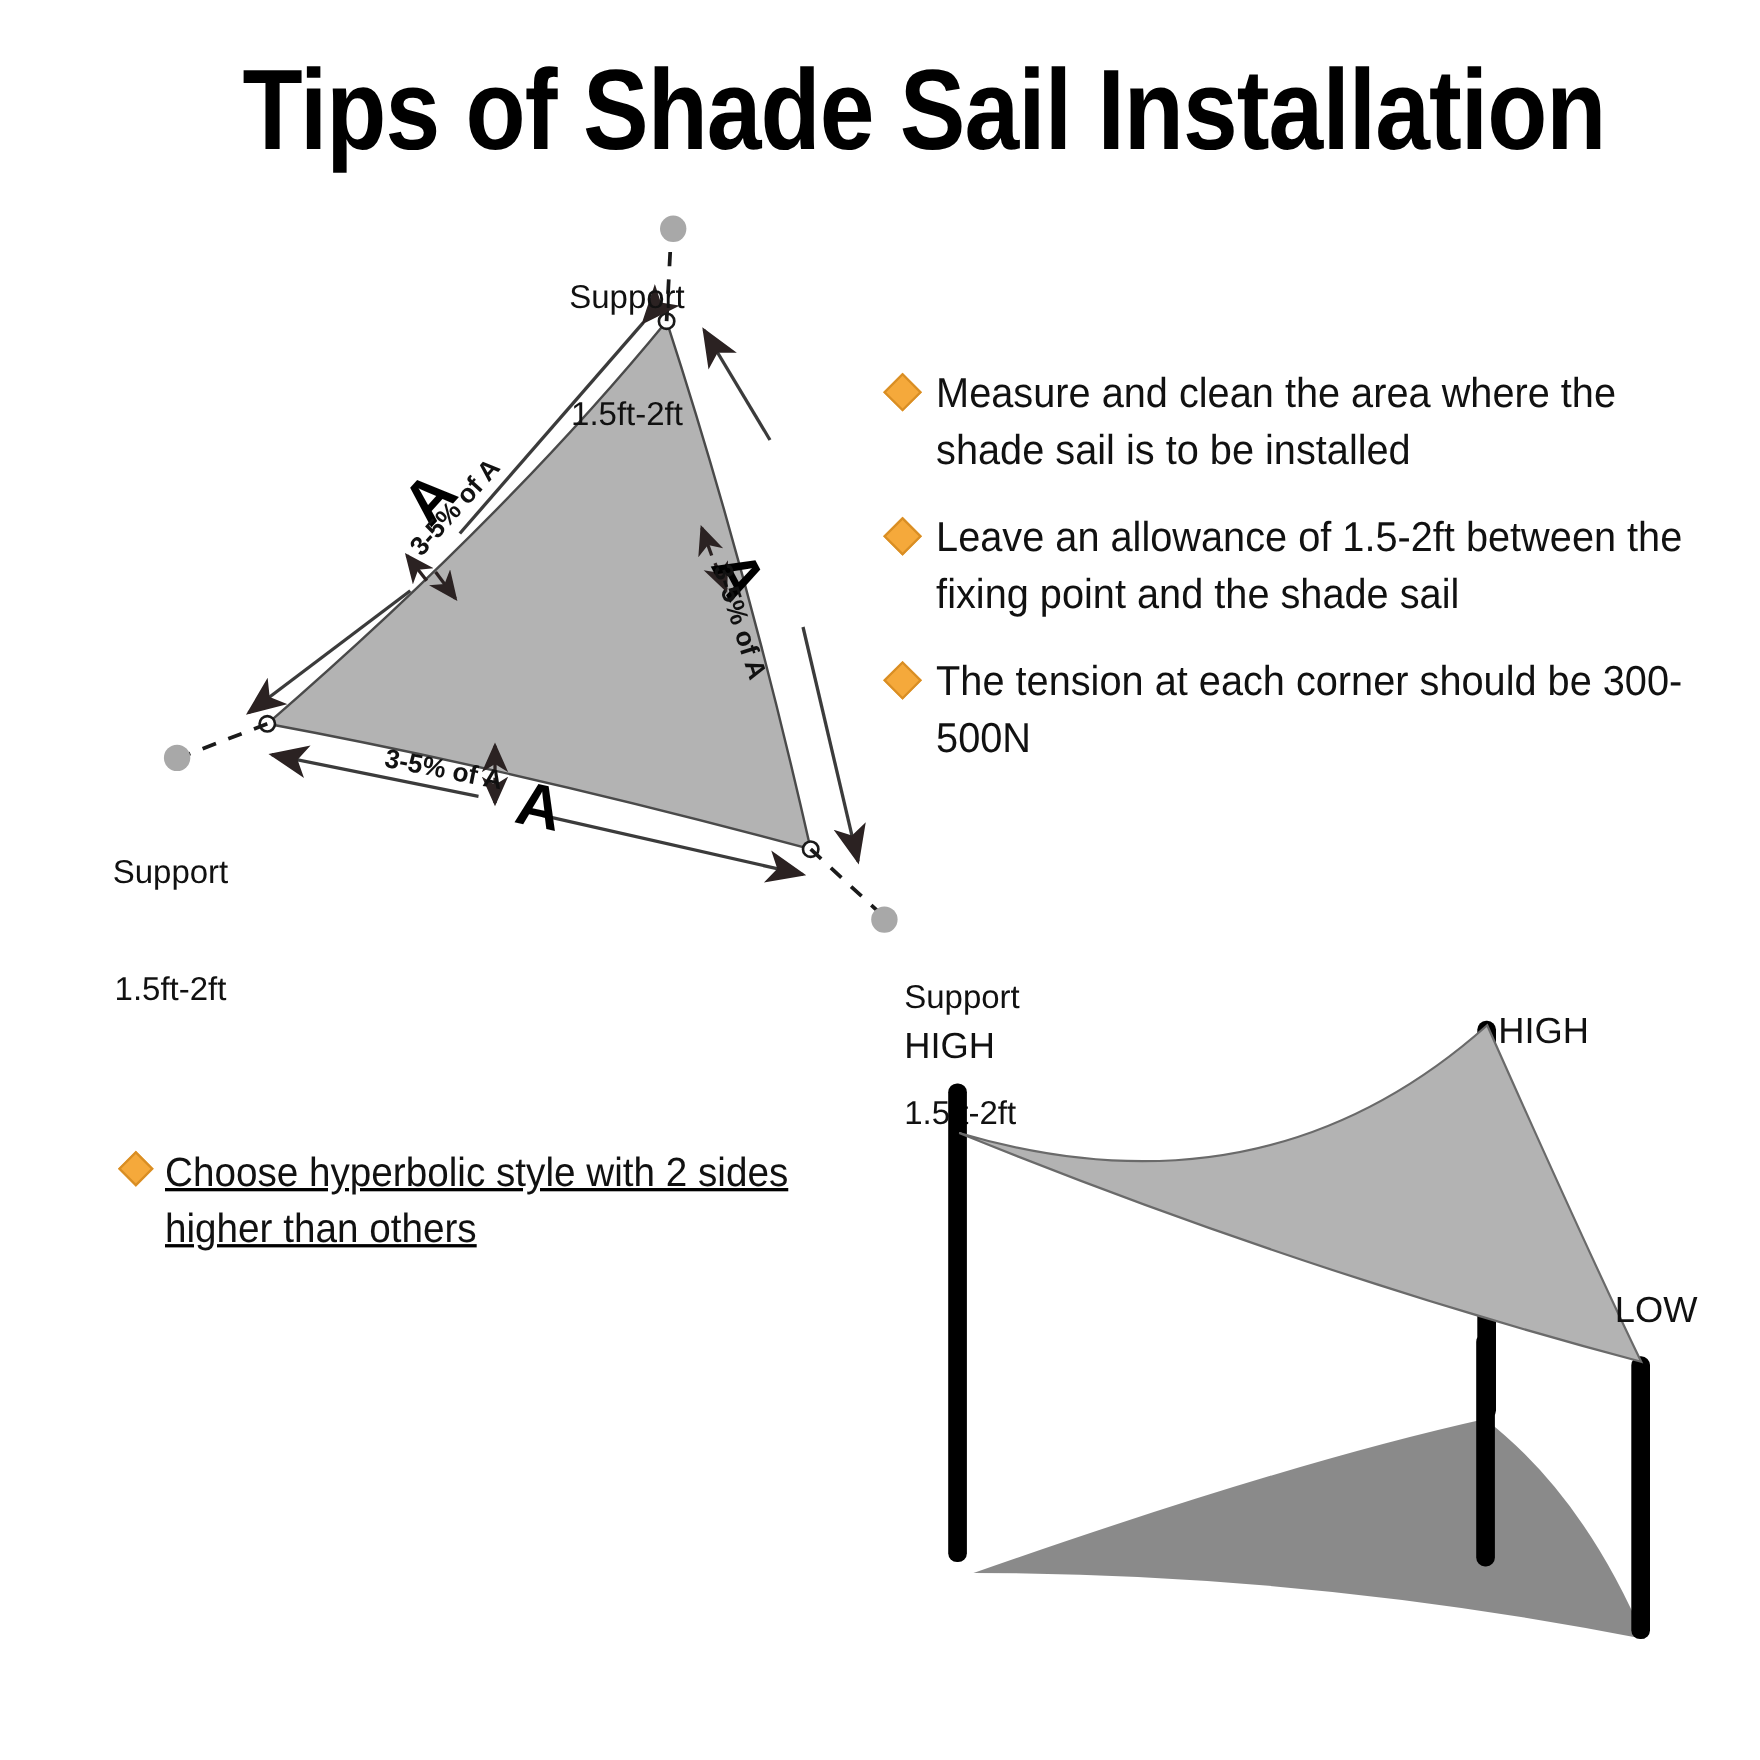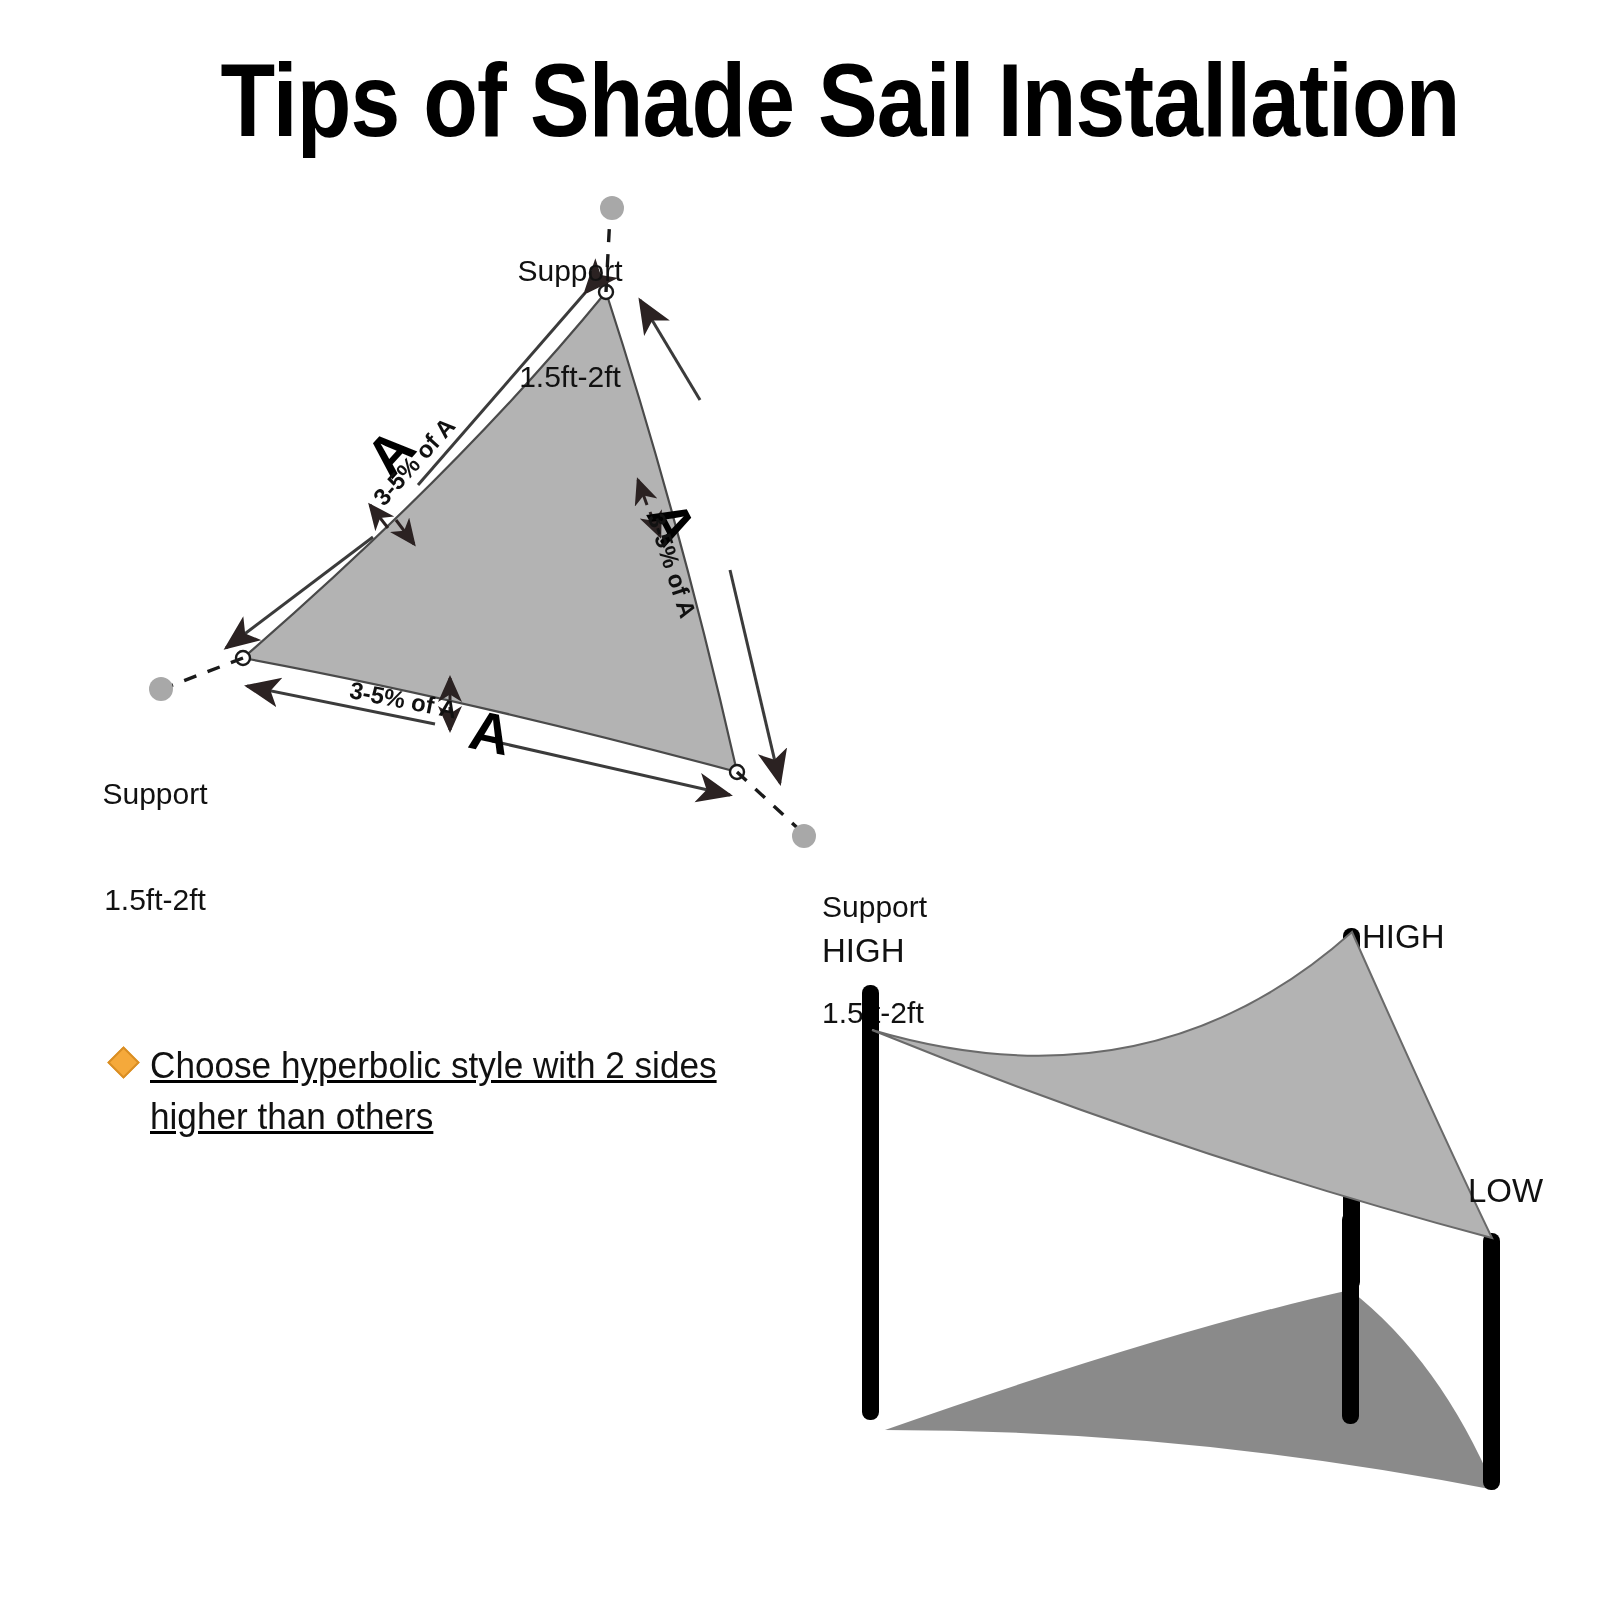--- a/index.html
+++ b/index.html
@@ -197,20 +197,32 @@
 
   <div class="edge-letter" style="left:330px; top:420px; transform:rotate(-48deg);">A</div>
   <div class="edge-letter" style="left:612px; top:490px; transform:rotate(62deg);">A</div>
   <div class="edge-letter" style="left:430px; top:700px; transform:rotate(12deg);">A</div>
 
   <div class="pct-label" style="left:338px; top:488px; transform:rotate(-48deg); transform-origin:0 50%;">3-5% of A</div>
   <div class="pct-label" style="left:615px; top:500px; transform:rotate(72deg); transform-origin:0 50%;">3-5% of A</div>
   <div class="pct-label" style="left:310px; top:676px; transform:rotate(11deg); transform-origin:0 50%;">3-5% of A</div>
 
   <div class="bullet-group" id="bullets-top">
+    <div class="bullet-item">
+      <span class="bullet-diamond"></span>
+      <span class="bullet-text">Measure and clean the area where the shade sail is to be installed</span>
+    </div>
+    <div class="bullet-item">
+      <span class="bullet-diamond"></span>
+      <span class="bullet-text">Leave an allowance of 1.5-2ft between the fixing point and the shade sail</span>
+    </div>
+    <div class="bullet-item">
+      <span class="bullet-diamond"></span>
+      <span class="bullet-text">The tension at each corner should be 300-500N</span>
+    </div>
   </div>
 
   <div class="bullet-group" id="bullets-bottom">
     <div class="bullet-item">
       <span class="bullet-diamond"></span>
       <span class="bullet-text">Choose hyperbolic style with 2 sides higher than others</span>
     </div>
   </div>
 
   <svg class="svg-layer" id="hyperbolic-svg" viewBox="0 0 1600 1600">

